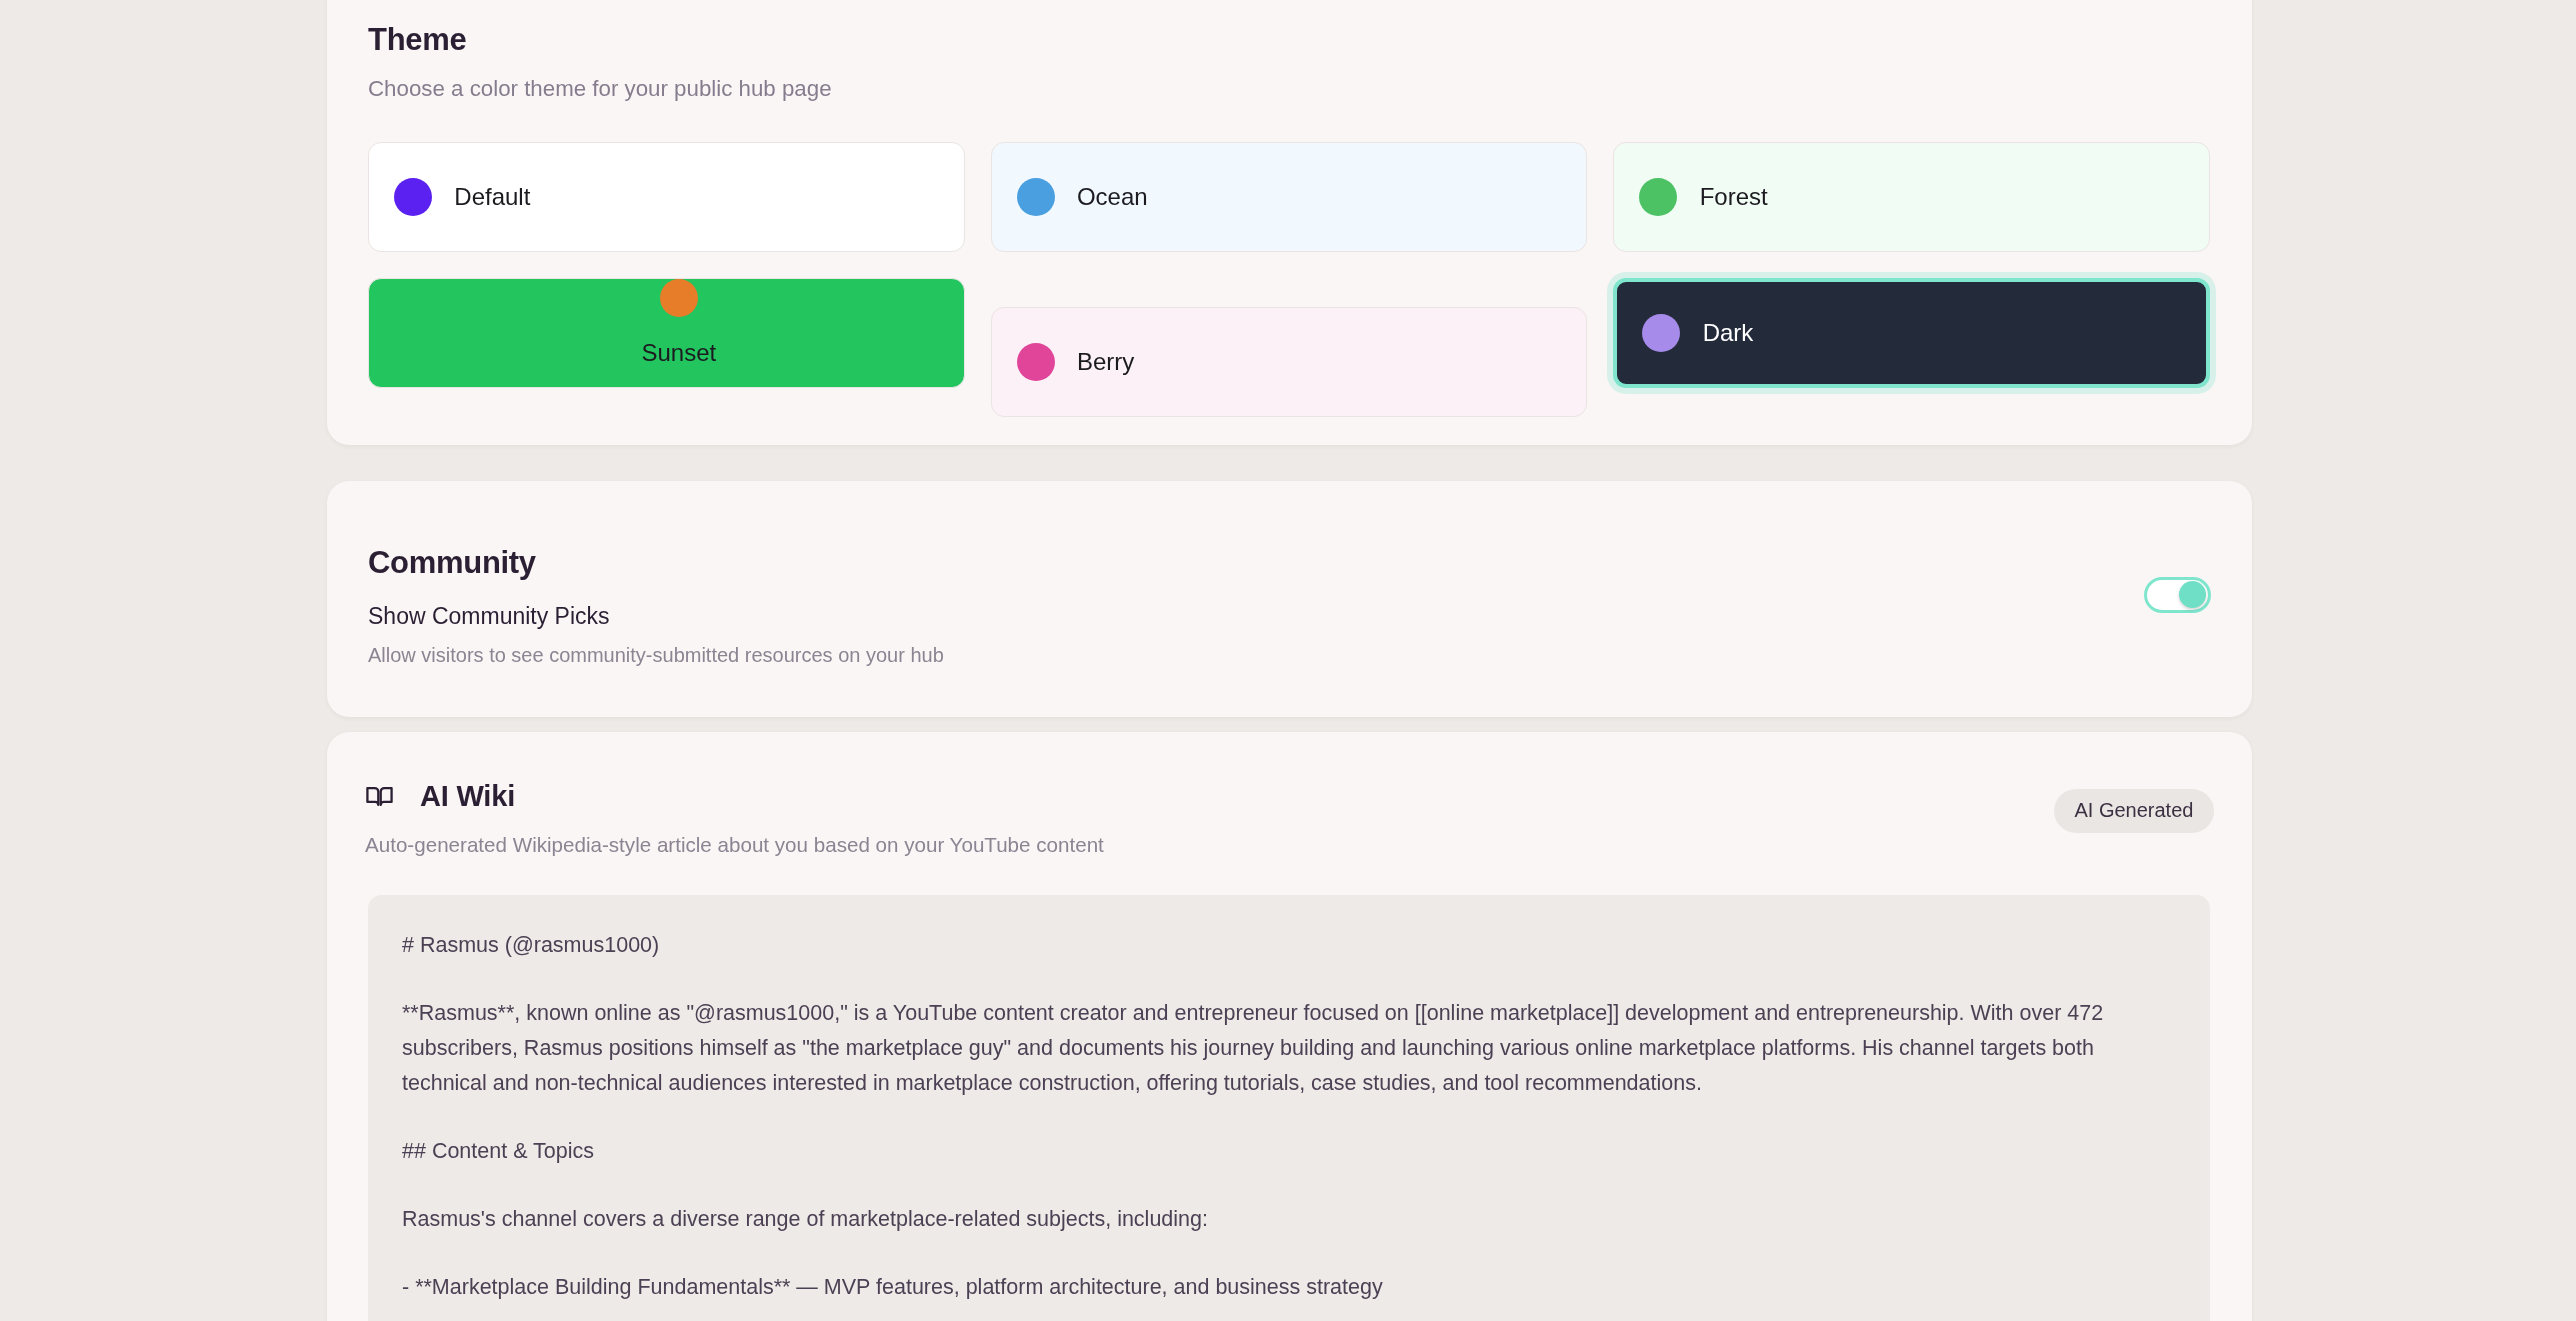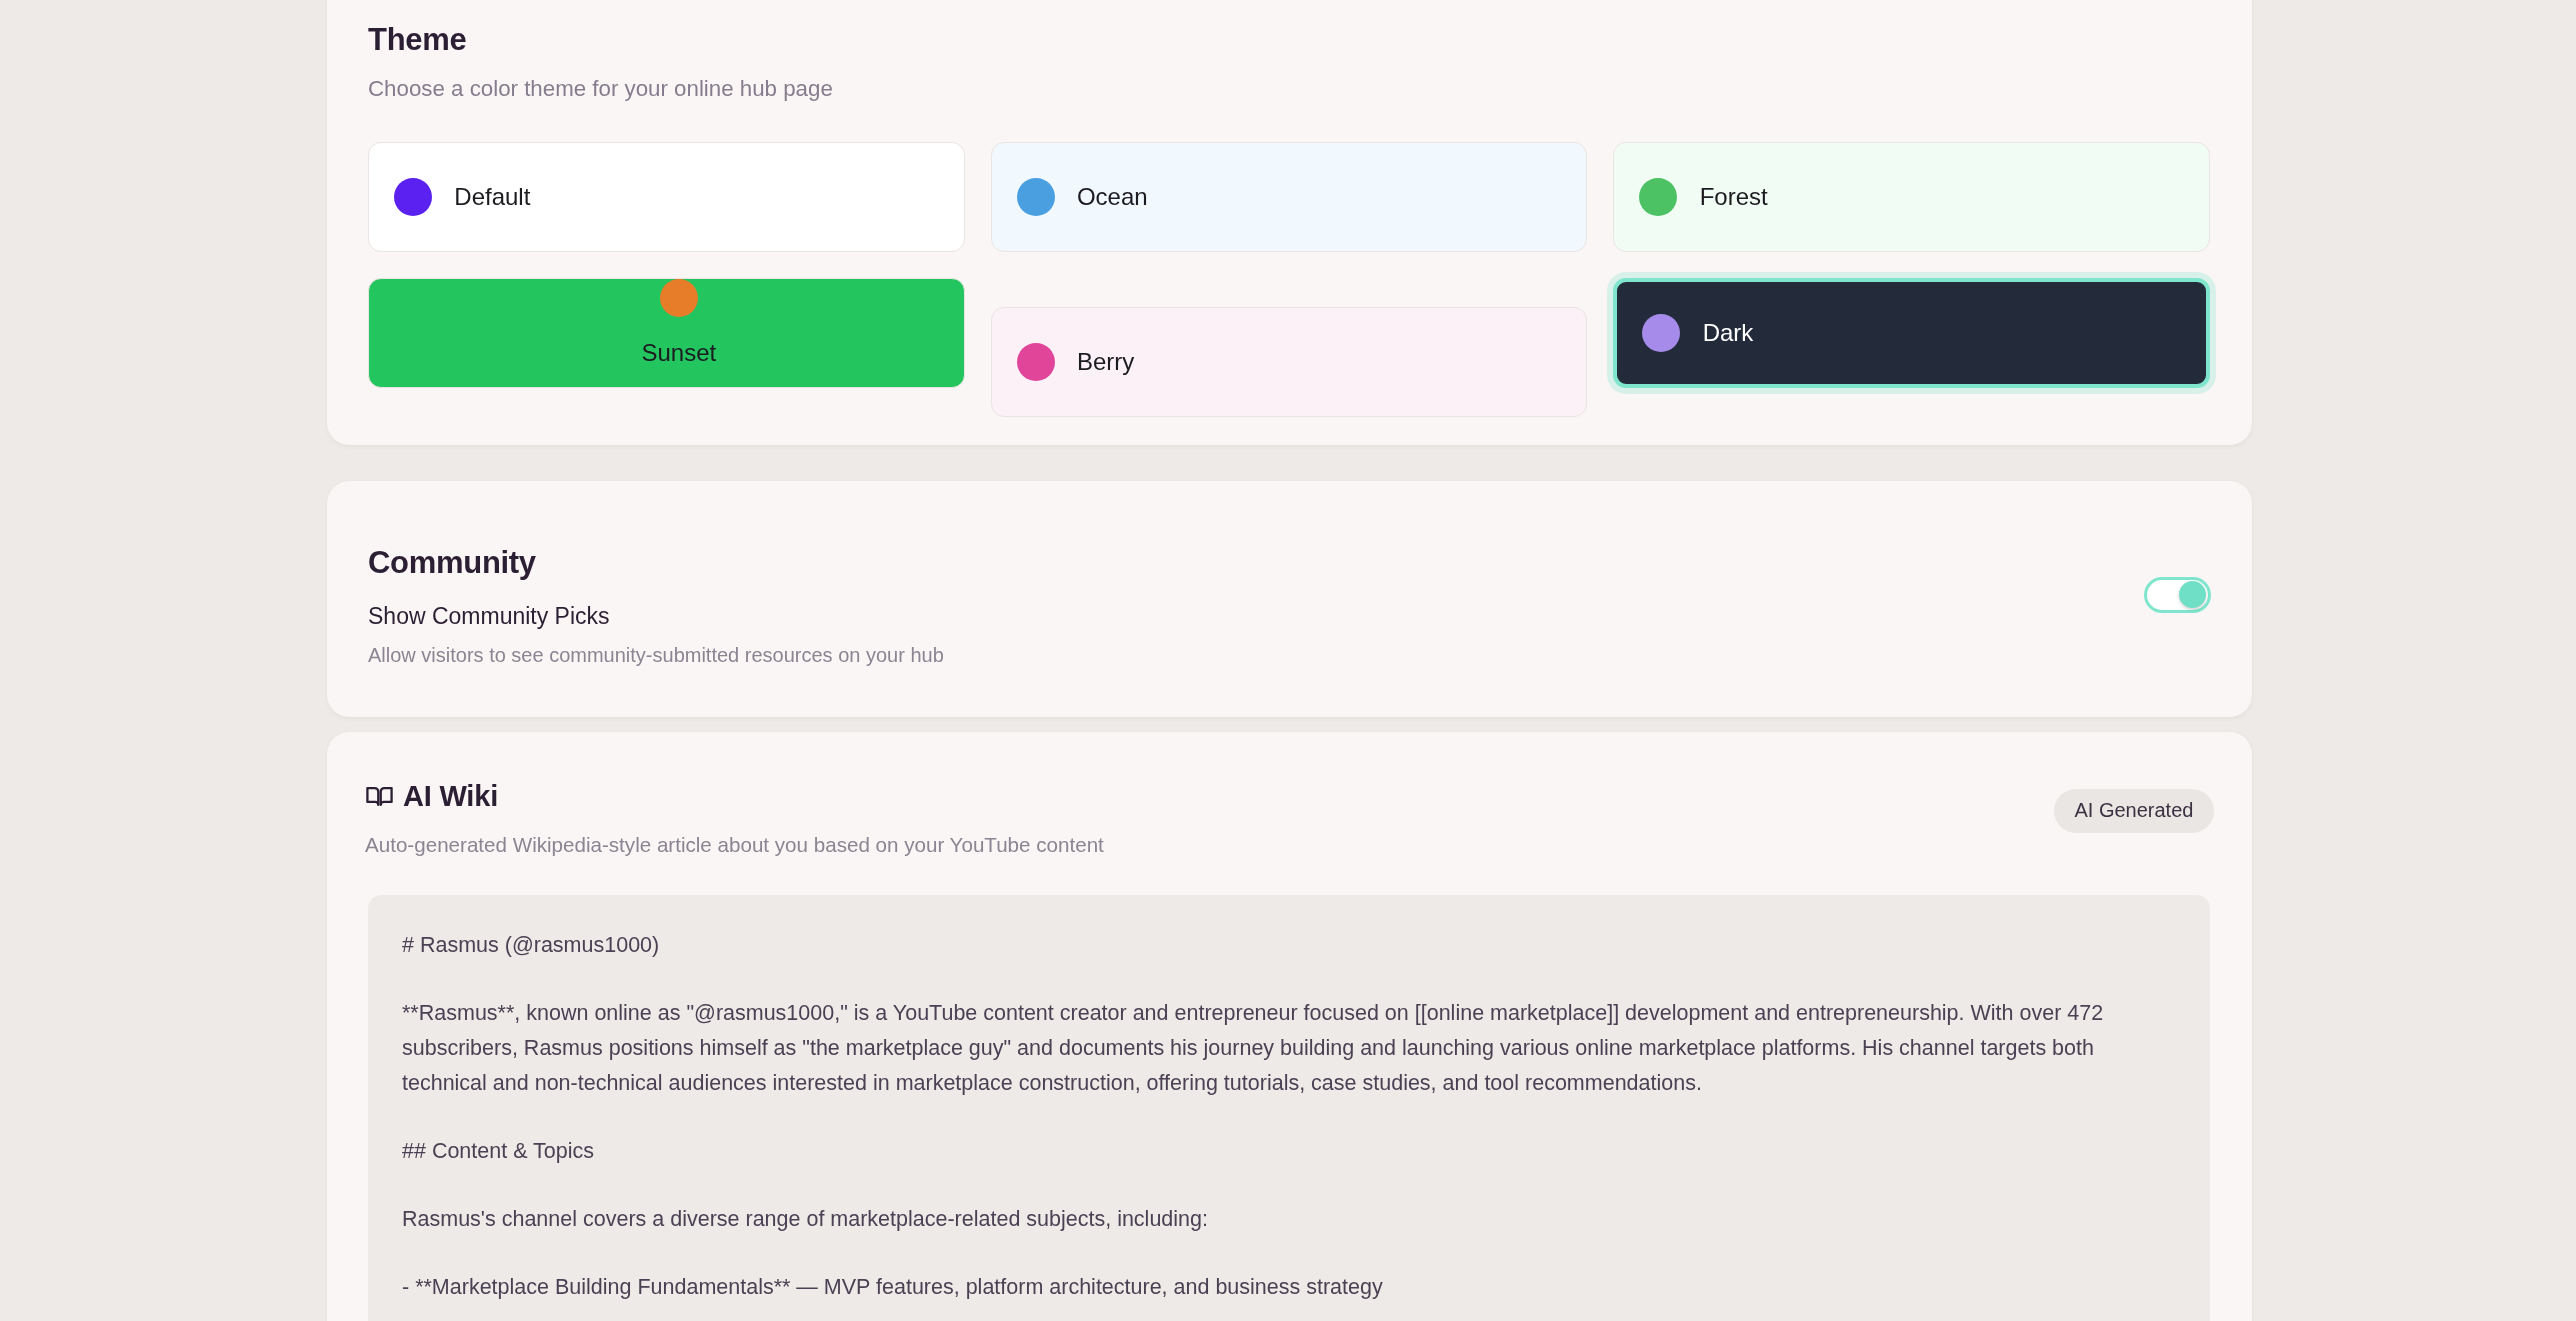--- a/index.html
+++ b/index.html
@@ -134,21 +134,21 @@
     top: 732px;
     height: 653px;
     overflow: hidden;
   }
   .wiki-head {
     position: absolute;
     left: 38px;
     top: 48px;
     display: flex;
     align-items: center;
-    gap: 9px;
+    gap: 26px;
   }
   .wiki-head .title {
     font-size: 29px;
     font-weight: 700;
     color: #2b1f33;
     letter-spacing: -0.2px;
   }
   .book-icon { width: 29px; height: 29px; display:block; }
   .wiki-sub {
     position: absolute;
@@ -186,21 +186,21 @@
   }
   .wiki-body p:last-child { margin-bottom: 16px; }
 </style>
 </head>
 <body>
 
 <div class="page">
 
   <section class="card" id="theme-card">
     <h2 class="section-title">Theme</h2>
-    <div class="section-sub">Choose a color theme for your online hub page</div>
+    <div class="section-sub">Choose a color theme for your public hub page</div>
     <div class="theme-grid">
 
       <div class="theme-opt" style="background: rgb(255, 255, 255); border-color: rgb(234, 228, 226);">
         <span class="dot" style="background: rgb(91, 33, 240);"></span>
         <span class="tlabel">Default</span>
       </div>
 
       <div class="theme-opt" style="background: rgb(241, 248, 254); border-color: rgb(234, 228, 226);">
         <span class="dot" style="background: rgb(74, 159, 224);"></span>
         <span class="tlabel">Ocean</span>

